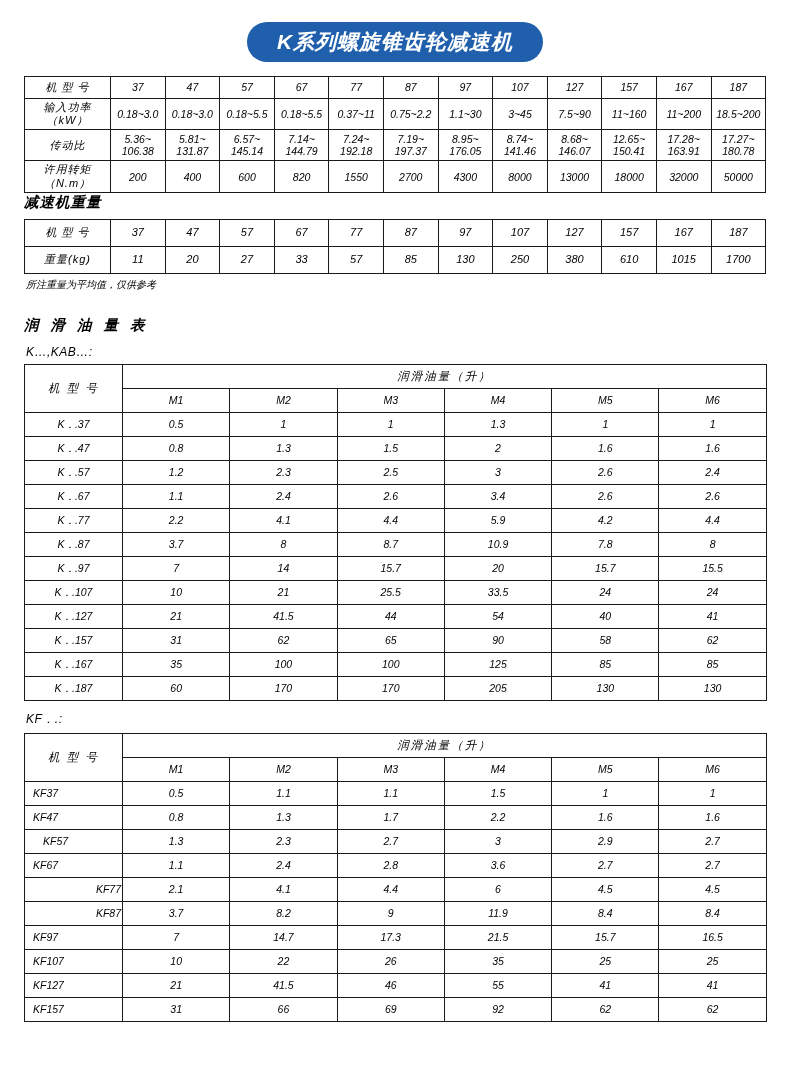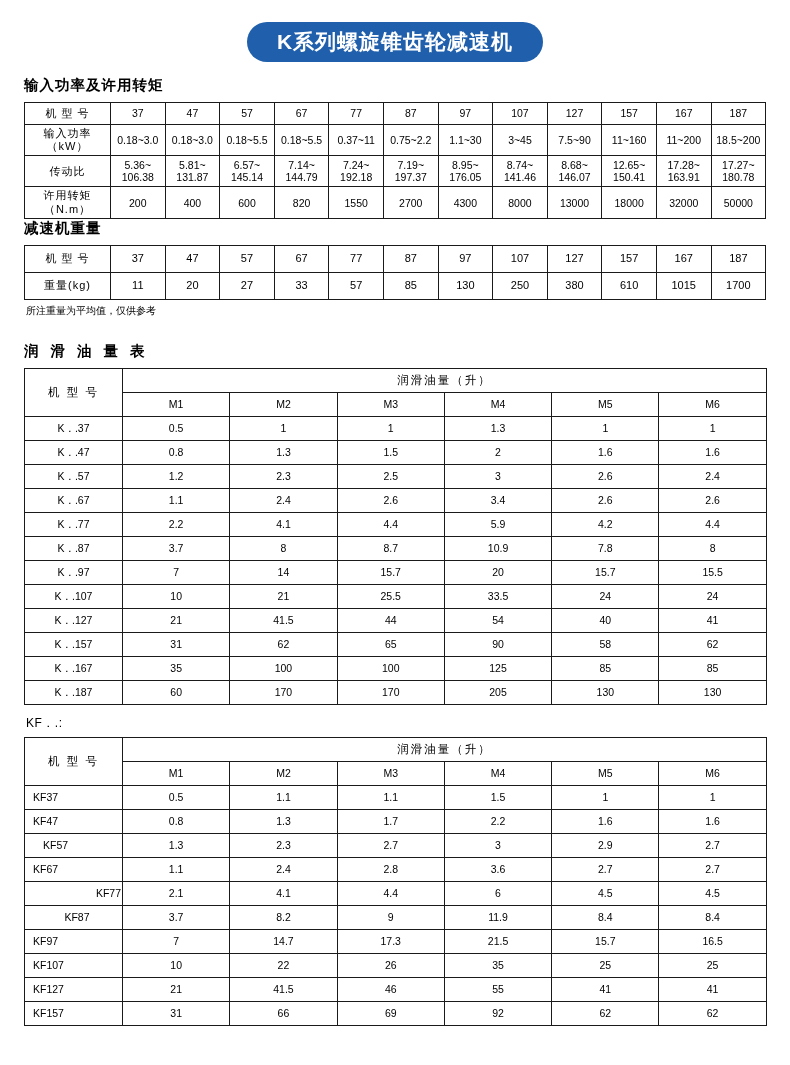--- a/index.html
+++ b/index.html
@@ -14,20 +14,21 @@
     color: #000;
     position: relative;
     overflow: hidden;
   }
   .page {
     width: 790px;
     height: 1065px;
     box-sizing: border-box;
     padding: 16px 24px 0 24px;
     position: relative;
+    font-style: italic;
   }
   
   .title-wrap {
     display: flex;
     justify-content: center;
     margin-top: 6px;
     margin-bottom: 14px;
   }
   .title-banner {
     background: #1f5fab;
@@ -111,21 +112,20 @@
 </style>
 </head>
 <body>
 
 <div class="page">
 
   <div class="title-wrap">
     <div class="title-banner">K系列螺旋锥齿轮减速机</div>
   </div>
 
-  <div class="section-head">输入功率及许用转矩</div>
 
   <table class="t1">
     <colgroup>
       <col style="width:86px">
       <col span="12" style="width:54.6px">
     </colgroup>
     <tbody>
       <tr>
         <td class="rowhead">机 型 号</td>
         <td>37</td>
@@ -269,20 +269,21 @@
         <td>1015</td>
         <td>1700</td>
       </tr>
     </tbody>
   </table>
 
   <div class="note">所注重量为平均值，仅供参考</div>
 
   <div class="section-head spaced" style="margin-top:24px;">润 滑 油 量 表</div>
 
+  <div class="sub-label">K…,KAB…:</div>
 
   <table class="t3">
     <colgroup>
       <col style="width:98px">
       <col span="6" style="width:107.3px">
     </colgroup>
     <tbody>
       <tr>
         <td class="hdr-model" rowspan="2">机 型 号</td>
         <td class="oil-title" colspan="6">润滑油量（升）</td>
@@ -467,21 +468,21 @@
       <tr>
         <td class="model-cell" style="text-align:right; padding-left:24px;">KF77</td>
         <td>2.1</td>
         <td>4.1</td>
         <td>4.4</td>
         <td>6</td>
         <td>4.5</td>
         <td>4.5</td>
       </tr>
       <tr>
-        <td class="model-cell" style="text-align:center; padding-left:8px;">KF87</td>
+        <td class="model-cell" style="text-align:right; padding-left:8px;">KF87</td>
         <td>3.7</td>
         <td>8.2</td>
         <td>9</td>
         <td>11.9</td>
         <td>8.4</td>
         <td>8.4</td>
       </tr>
       <tr>
         <td class="model-cell" style="text-align:left; padding-left:8px;margin-top:48px;">KF97</td>
         <td>7</td>

